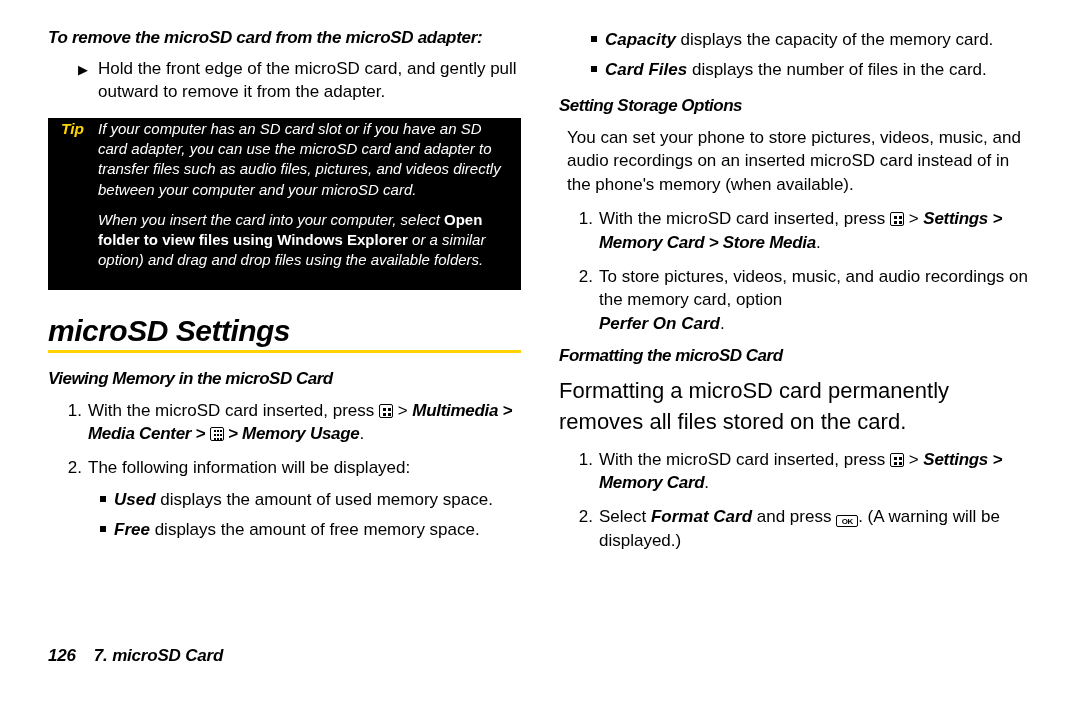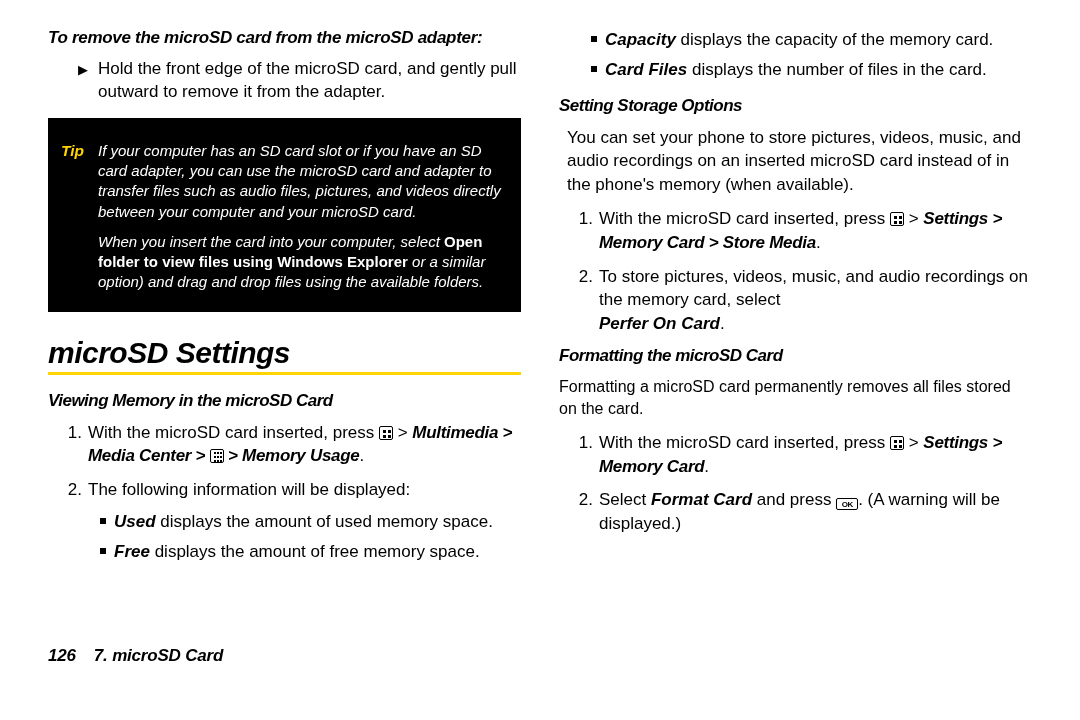--- a/index.html
+++ b/index.html
@@ -44,21 +44,21 @@
   }
   .tri-item .tri {
     flex: 0 0 auto;
     margin-top: 3px;
     font-size: 13px;
   }
   .tipbox {
     border: 1px solid #000;
     background: #000;
     color: #fff;
-    padding: 22px 12px 10px 12px;
+    padding: 0 12px 10px 12px;
     font-size: 15px;
     line-height: 1.35;
     font-style: italic;
     display: flex;
     gap: 14px;
     margin-bottom: 24px;
   }
   .tipbox .tiplabel {
     color: #ffd400;
     font-weight: bold;
@@ -239,27 +239,27 @@
       <ol class="steps">
         <li>
           <span class="num">1.</span>
           <span class="body">
             <span>With the microSD card inserted, press </span><span class="icon"></span><span> &gt; </span><span class="bibold tight">Settings &gt; Memory Card &gt; Store Media</span><span>.</span>
           </span>
         </li>
         <li>
           <span class="num">2.</span>
           <span class="body">
-            <span>To store pictures, videos, music, and audio recordings on the memory card, select </span><br><span class="bibold">Perfer On Card</span><span>.</span>
+            <span>To store pictures, videos, music, and audio recordings on the memory card, option </span><br><span class="bibold">Perfer On Card</span><span>.</span>
           </span>
         </li>
       </ol>
 
       <h2 class="subs">Formatting the microSD Card</h2>
-      <p style="font-size:16px; line-height:1.4; margin-bottom:10px;">Formatting a microSD card permanently removes all files stored on the card.</p>
+      <p style="font-size:22px; line-height:1.4; margin-bottom:10px;">Formatting a microSD card permanently removes all files stored on the card.</p>
 
       <ol class="steps">
         <li>
           <span class="num">1.</span>
           <span class="body">
             <span>With the microSD card inserted, press </span><span class="icon"></span><span> &gt; </span><span class="bibold tight">Settings &gt; Memory Card</span><span>.</span>
           </span>
         </li>
         <li>
           <span class="num">2.</span>

